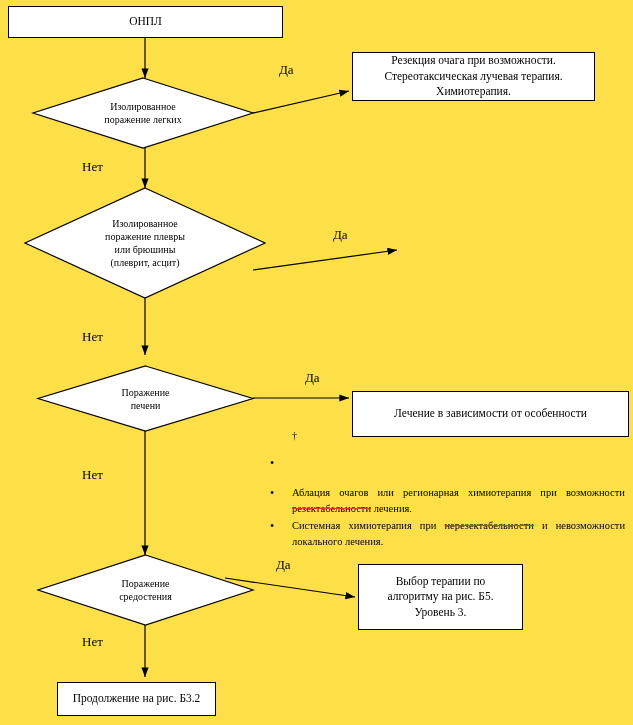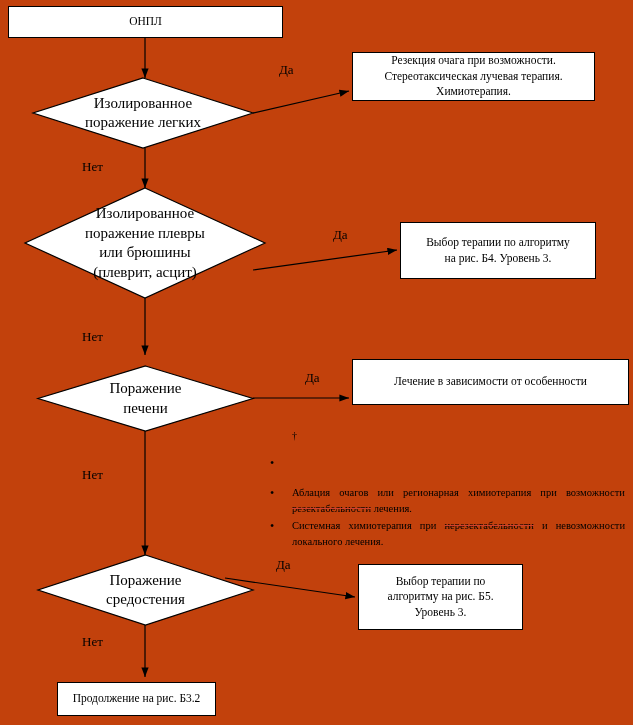--- a/index.html
+++ b/index.html
@@ -9,21 +9,21 @@
   }
   body {
     font-family: "Liberation Serif", serif;
     color: #000000;
   }
   #canvas {
     position: relative;
     width: 633px;
     height: 725px;
     overflow: hidden;
-    background: #c2410c;
+    background: #fde047;
   }
   .box {
     position: absolute;
     border: 1px solid #000000;
     background: #ffffff;
     box-sizing: border-box;
     display: flex;
     align-items: center;
     justify-content: center;
     text-align: center;
@@ -43,21 +43,21 @@
   .diamond-label {
     position: absolute;
     left: 0;
     top: 0;
     width: 100%;
     height: 100%;
     display: flex;
     align-items: center;
     justify-content: center;
     text-align: center;
-    font-size: 15px;
+    font-size: 10px;
     line-height: 1.3;
     pointer-events: none;
   }
   .edge-label {
     position: absolute;
     font-size: 13px;
     white-space: nowrap;
   }
   .note-dagger {
     position: absolute;
@@ -168,43 +168,39 @@
     </div>
   </div>
 
   <div class="edge-label" style="left:333px; top:227px;">
     <span>Да</span>
   </div>
   <div class="edge-label" style="left:82px; top:329px;">
     <span>Нет</span>
   </div>
 
-  <div class="box" style="left:400px; top:222px; width:196px; height:57px;">
-    <span style="white-space:pre-line;">Выбор терапии по алгоритму
-на рис. Б4. Уровень 3.</span>
-  </div>
 
   <div class="diamond-wrap" style="left:38px; top:366px; width:215px; height:65px;">
     <svg width="215" height="65" viewBox="0 0 215 65">
       <polygon points="107.5,0 215,32.5 107.5,65 0,32.5" fill="#ffffff" stroke="#000000" stroke-width="1.2"></polygon>
     </svg>
     <div class="diamond-label">
       <span style="white-space:pre-line;">Поражение
 печени</span>
     </div>
   </div>
 
   <div class="edge-label" style="left:305px; top:370px;">
     <span>Да</span>
   </div>
   <div class="edge-label" style="left:82px; top:467px;">
     <span>Нет</span>
   </div>
 
-  <div class="box" style="left:352px; top:359px; width:277px; height:46px; flex-direction:row;">
+  <div class="box" style="left:352px; top:391px; width:277px; height:46px; flex-direction:row;">
     <span>Лечение в зависимости от особенности</span>
   </div>
 
   <div class="note-dagger" style="left:292px; top:430px;">
     <span>†</span>
   </div>
 
   <div class="bullet-row" style="left:270px; top:455px; width:355px;">
     <span class="bullet-dot">•</span>
   </div>

